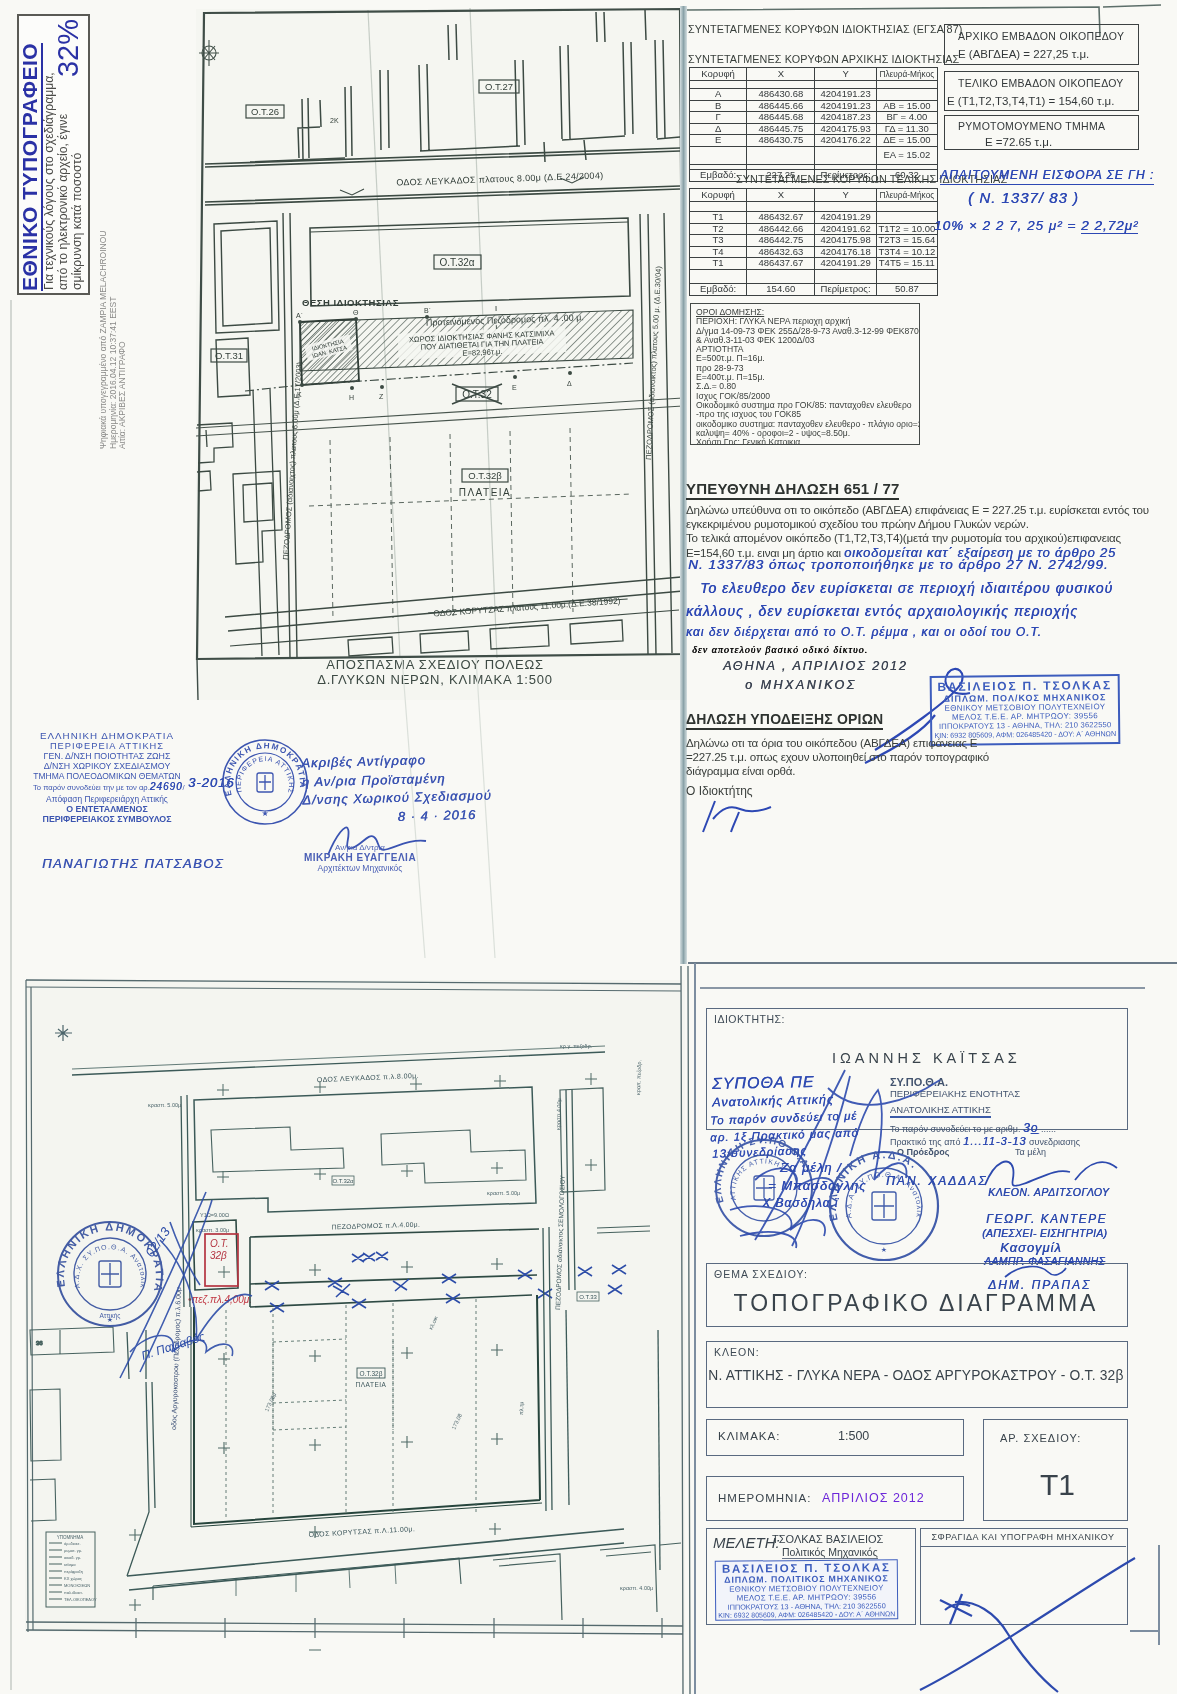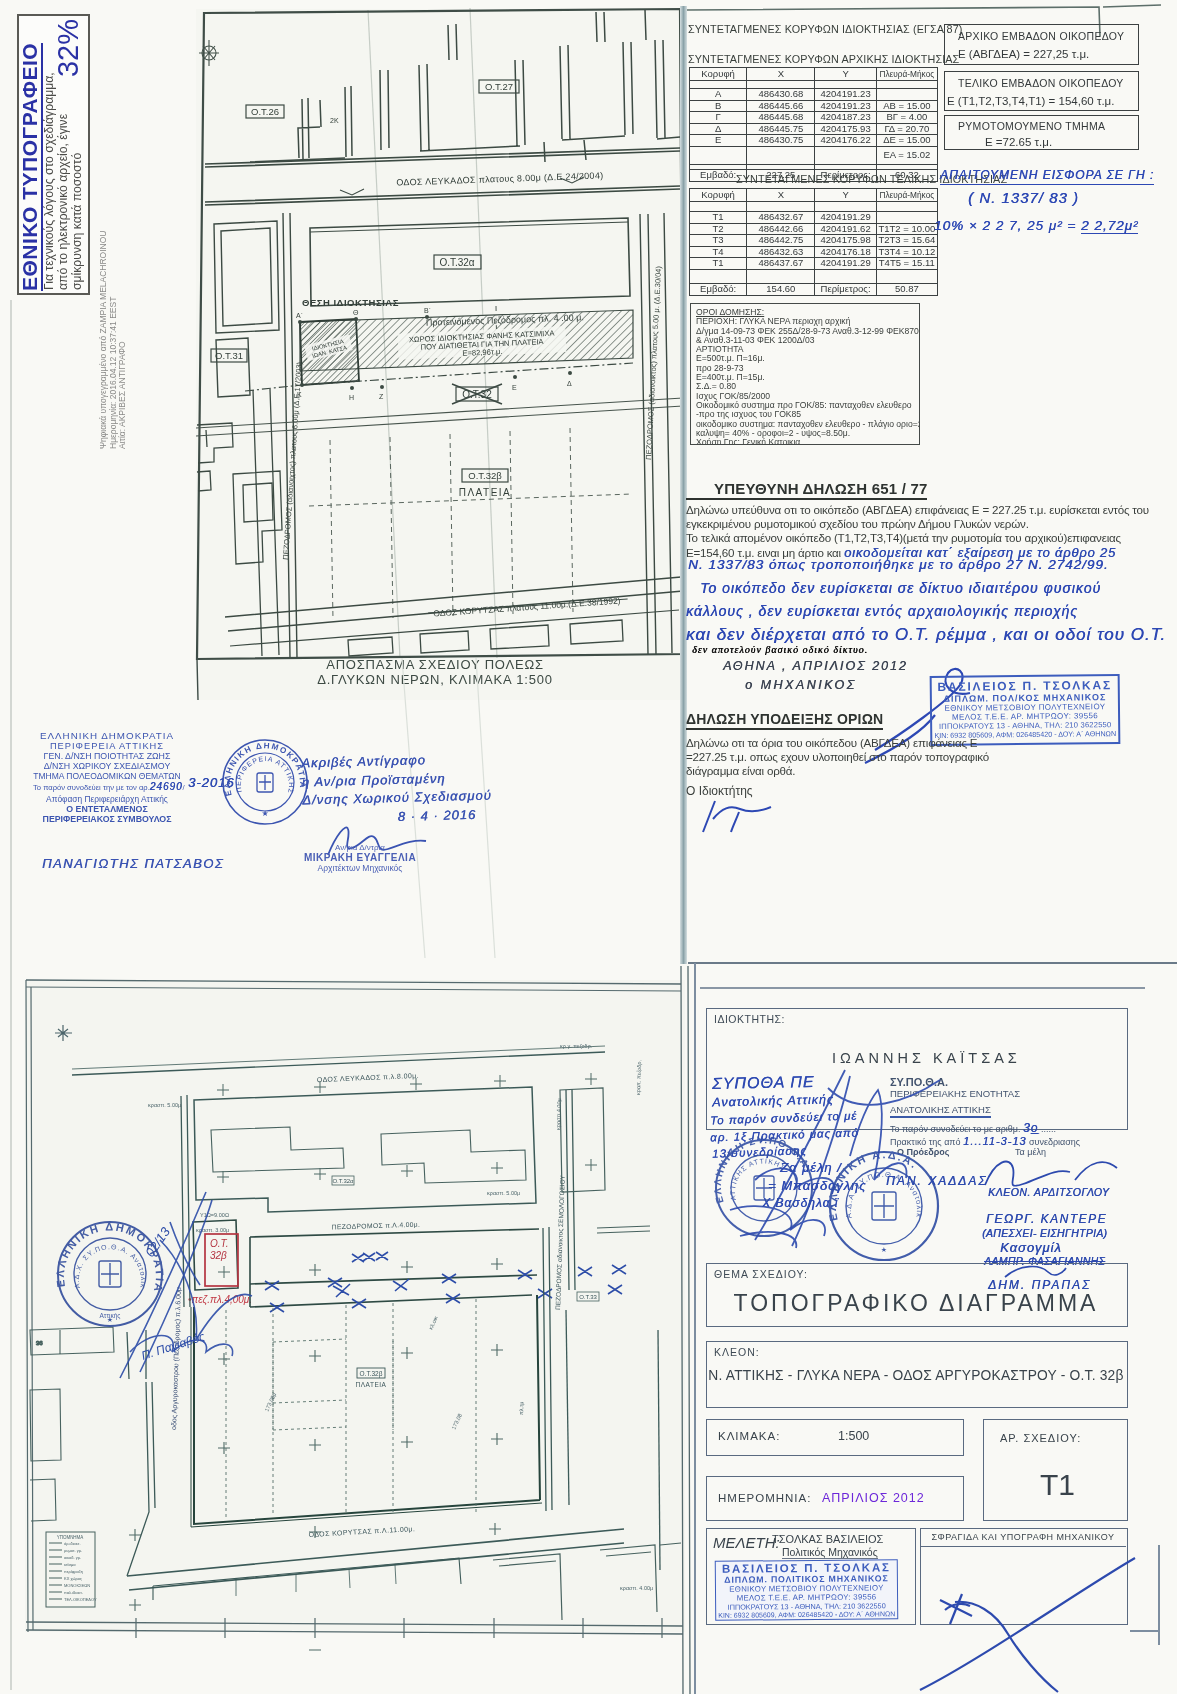--- a/index.html
+++ b/index.html
@@ -266,21 +266,21 @@
 <tr style="height:11px;">
             <td>Γ</td>
             <td>486445.68</td>
             <td>4204187.23</td>
             <td>ΒΓ = 4.00</td>
           </tr>
 <tr style="height:11px;">
             <td>Δ</td>
             <td>486445.75</td>
             <td>4204175.93</td>
-            <td>ΓΔ = 20.70</td>
+            <td>ΓΔ = 11.30</td>
           </tr>
 <tr style="height:11px;">
             <td>Ε</td>
             <td>486430.75</td>
             <td>4204176.22</td>
             <td>ΔΕ = 15.00</td>
           </tr>
 <tr style="height:18px;">
             <td></td>
             <td></td>
@@ -395,31 +395,31 @@
   <div>Ε=400τ.μ. Π=15μ.</div>
   <div>Σ.Δ.= 0.80</div>
   <div>Ισχυς ΓΟΚ/85/2000</div>
   <div>Οικοδομικό συστημα προ ΓΟΚ/85: πανταχοθεν ελευθερο</div>
   <div>-προ της ισχυος του ΓΟΚ85</div>
   <div>οικοδομικο συστημα: πανταχοθεν ελευθερο - πλάγιο οριο=2.50μ.</div>
   <div>καλυψη= 40% - οροφοι=2 - υψος=8.50μ.</div>
   <div>Χρήση Γης: Γενική Κατοικια</div>
 </div>
 
-<div class="abs" style="left:686px;top:480px;font-size:15px;font-weight:bold;color:#2e3330;border-bottom:2px solid #2e3330;padding-bottom:1px;letter-spacing:.2px;padding-left:28px;">ΥΠΕΥΘΥΝΗ ΔΗΛΩΣΗ 651 / 77</div>
+<div class="abs" style="left:686px;top:480px;font-size:15px;font-weight:bold;color:#2e3330;border-bottom:2px solid #2e3330;padding-bottom:1px;letter-spacing:.2px;">ΥΠΕΥΘΥΝΗ ΔΗΛΩΣΗ 651 / 77</div>
 
 <div class="abs" style="left:686px;top:503px;font-size:11.6px;letter-spacing:-.2px;color:#3a3f3c;white-space:nowrap;">Δηλώνω υπεύθυνα οτι το οικόπεδο (ΑΒΓΔΕΑ) επιφάνειας Ε = 227.25 τ.μ. ευρίσκεται εντός του</div>
 <div class="abs" style="left:686px;top:517px;font-size:11.6px;letter-spacing:-.2px;color:#3a3f3c;white-space:nowrap;">εγκεκριμένου ρυμοτομικού σχεδίου του πρώην Δήμου Γλυκών νερών.</div>
 <div class="abs" style="left:686px;top:531px;font-size:11.6px;letter-spacing:-.2px;color:#3a3f3c;white-space:nowrap;">Το τελικά απομένον οικόπεδο (Τ1,Τ2,Τ3,Τ4)(μετά την ρυμοτομία του αρχικού)επιφανειας</div>
 <div class="abs" style="left:686px;top:545px;font-size:11.6px;letter-spacing:-.2px;color:#3a3f3c;white-space:nowrap;">Ε=154,60 τ.μ. ειναι μη άρτιο και <span class="hand" style="font-size:13px;letter-spacing:.8px;">οικοδομείται   κατ΄ εξαίρεση   με  το  άρθρο 25</span></div>
 
 <div class="abs hand" style="left:688px;top:557px;font-size:13.5px;white-space:nowrap;color:#2d48b4;">Ν. 1337/83  όπως τροποποιήθηκε  με  το  άρθρο  27  Ν.  2742/99.</div>
-<div class="abs hand" style="left:700px;top:580px;font-size:14px;white-space:nowrap;color:#2d48b4;">Το  οικόπεδο  δεν  ευρίσκεται  σε  δίκτυο  ιδιαιτέρου  φυσικού</div>
+<div class="abs hand" style="left:700px;top:580px;font-size:14px;white-space:nowrap;color:#2d48b4;">Το  ελευθερο  δεν  ευρίσκεται  σε  περιοχή  ιδιαιτέρου  φυσικού</div>
 <div class="abs hand" style="left:686px;top:603px;font-size:14px;white-space:nowrap;color:#2d48b4;">κάλλους ,  δεν  ευρίσκεται  εντός  αρχαιολογικής  περιοχής</div>
-<div class="abs hand" style="left:686px;top:625px;font-size:17px;white-space:nowrap;color:#2d48b4;">και  δεν  διέρχεται  από  το  Ο.Τ.   ρέμμα , και  οι  οδοί  του  Ο.Τ.</div>
+<div class="abs hand" style="left:686px;top:625px;font-size:12px;white-space:nowrap;color:#2d48b4;">και  δεν  διέρχεται  από  το  Ο.Τ.   ρέμμα , και  οι  οδοί  του  Ο.Τ.</div>
 <div class="abs hand" style="left:692px;top:644px;font-size:10px;white-space:nowrap;color:#000000;font-family:Liberation Serif, serif;">δεν  αποτελούν  βασικό  οδικό  δίκτυο.</div>
 
 <div class="abs hand" style="left:723px;top:659px;font-size:12.5px;color:#3c4452;letter-spacing:2px;">ΑΘΗΝΑ , ΑΠΡΙΛΙΟΣ  2012</div>
 
 <div class="abs hand" style="left:745px;top:678px;font-size:12.5px;color:#3c4452;letter-spacing:2.5px;">ο  ΜΗΧΑΝΙΚΟΣ</div>
 
 <svg class="abs" style="left:860px;top:655px;" width="160" height="110" viewBox="0 0 160 110">
   <path d="M15 95 C40 80 90 45 100 30 C108 18 96 8 88 18 C80 30 92 42 110 38 M5 108 C30 96 60 80 75 60" stroke="#2d48b4" stroke-width="2.2" fill="none"></path>
 </svg>
 

